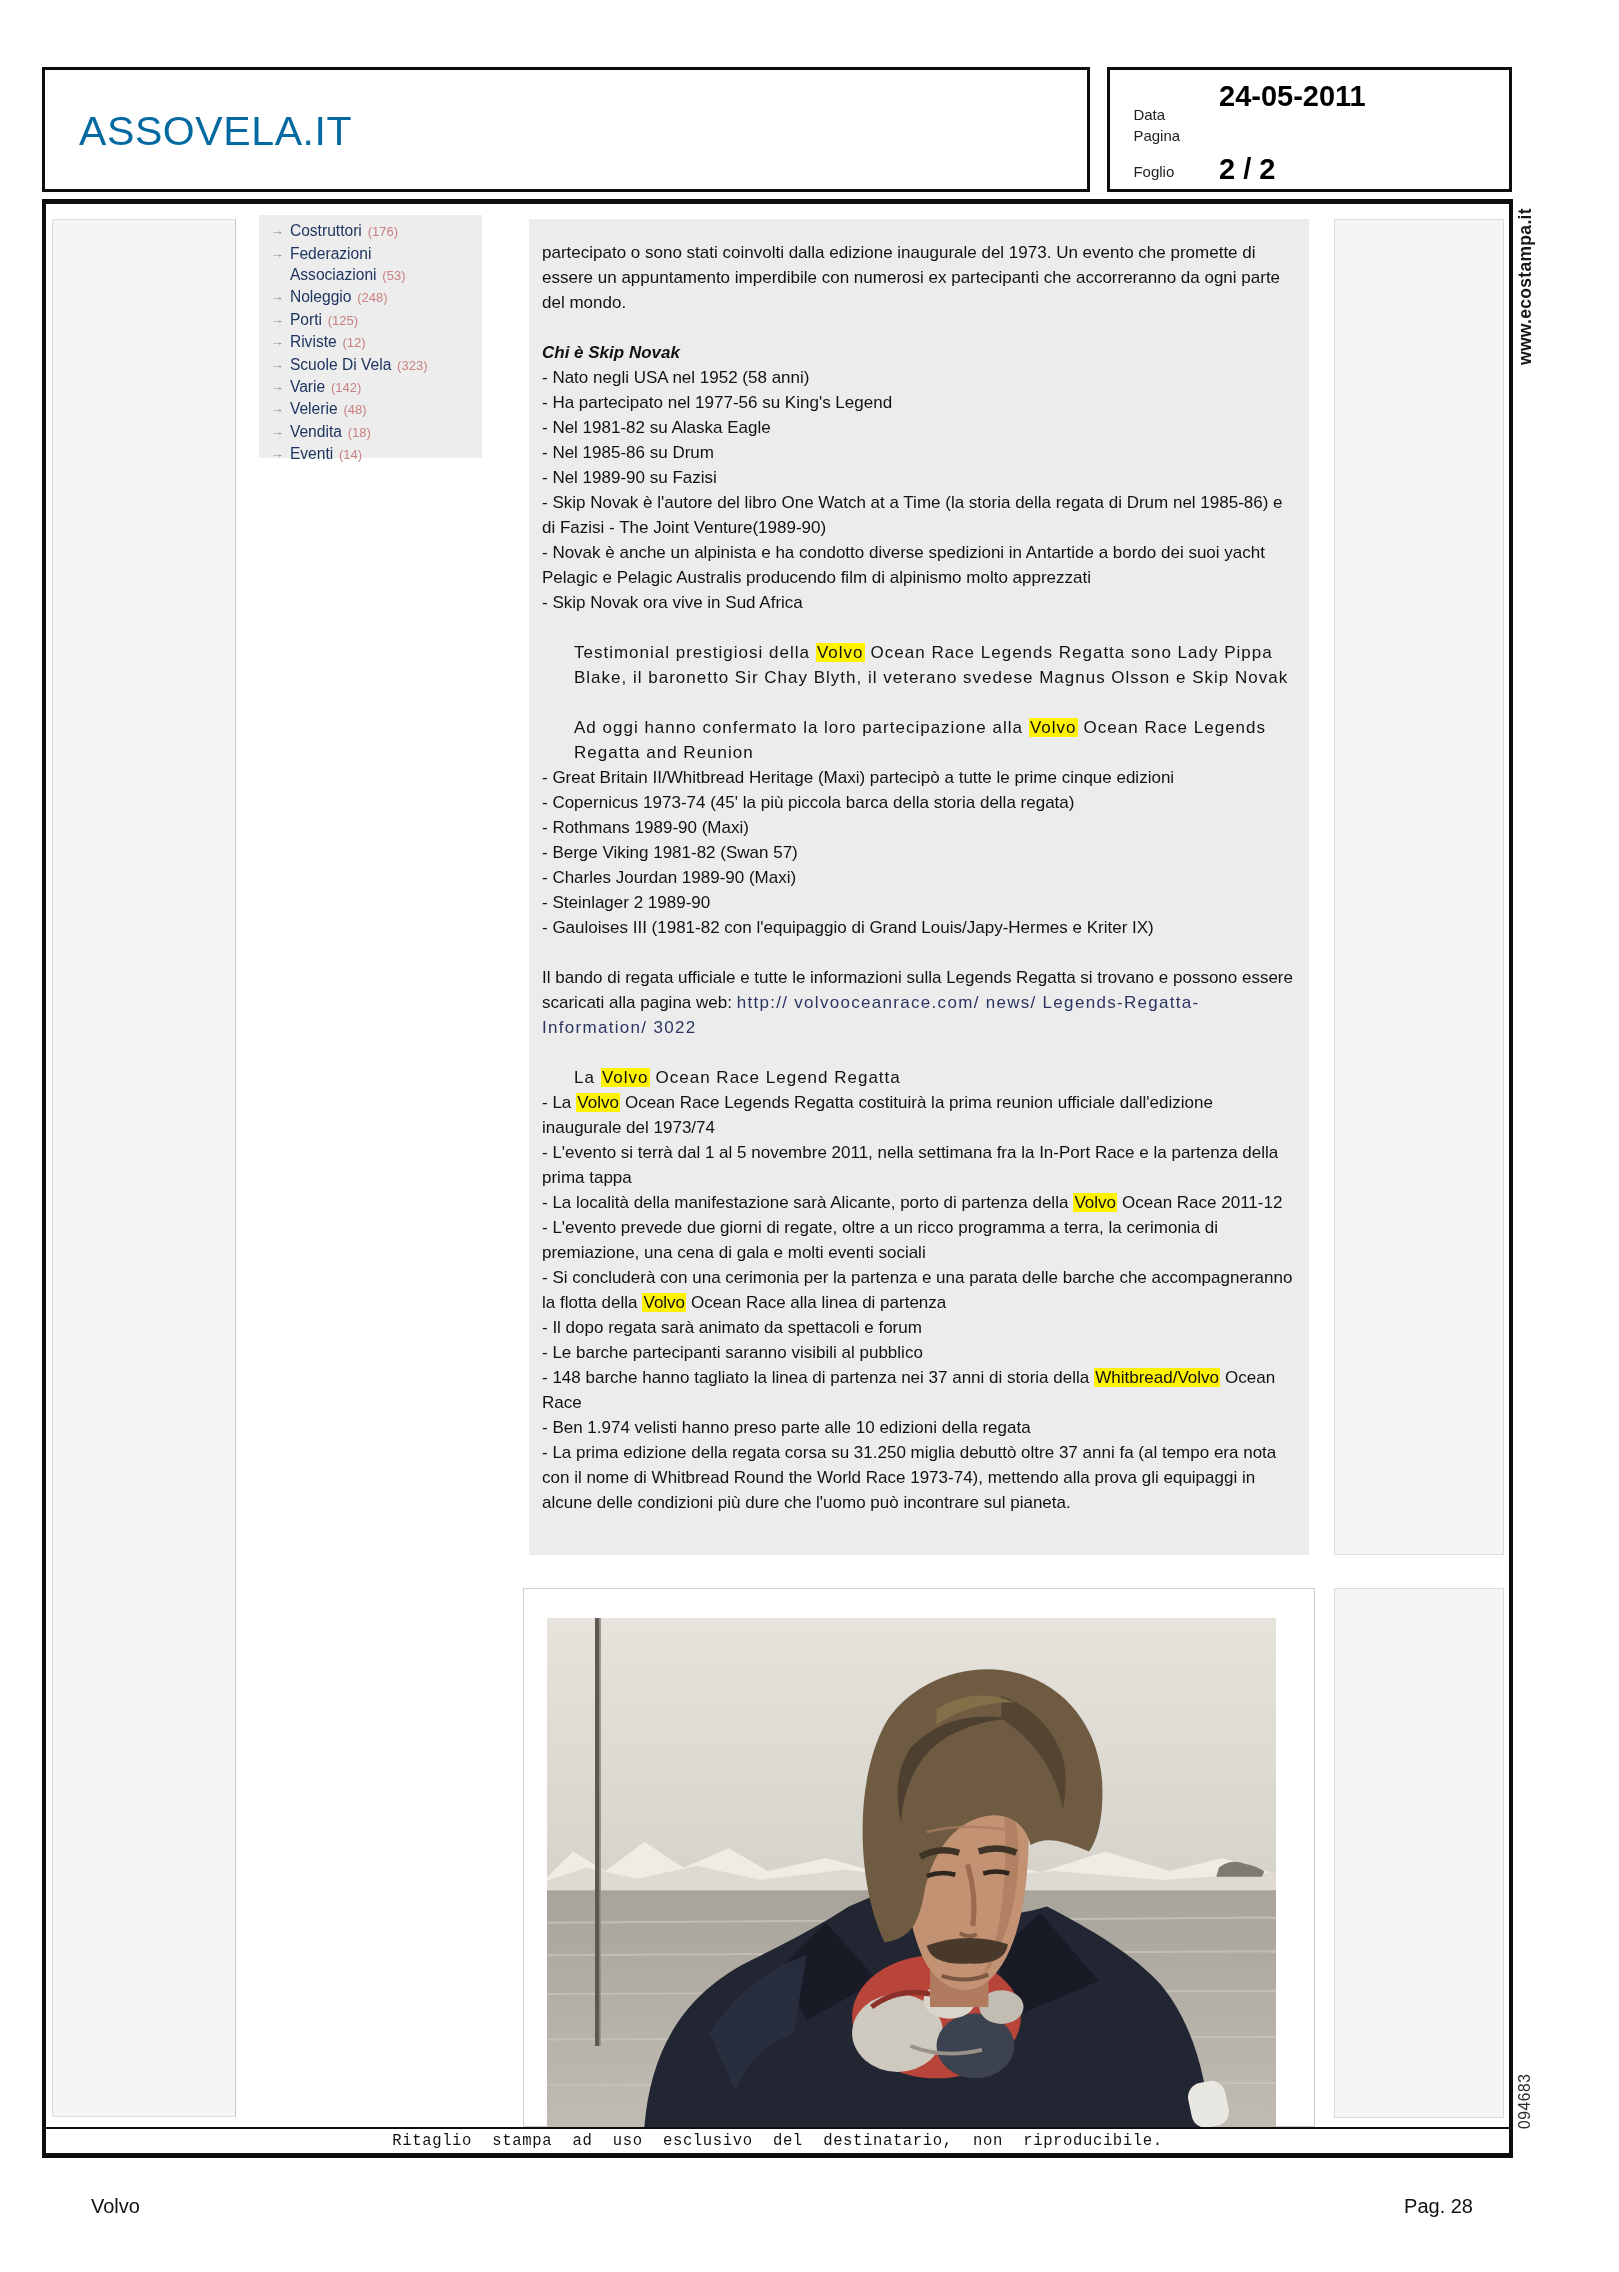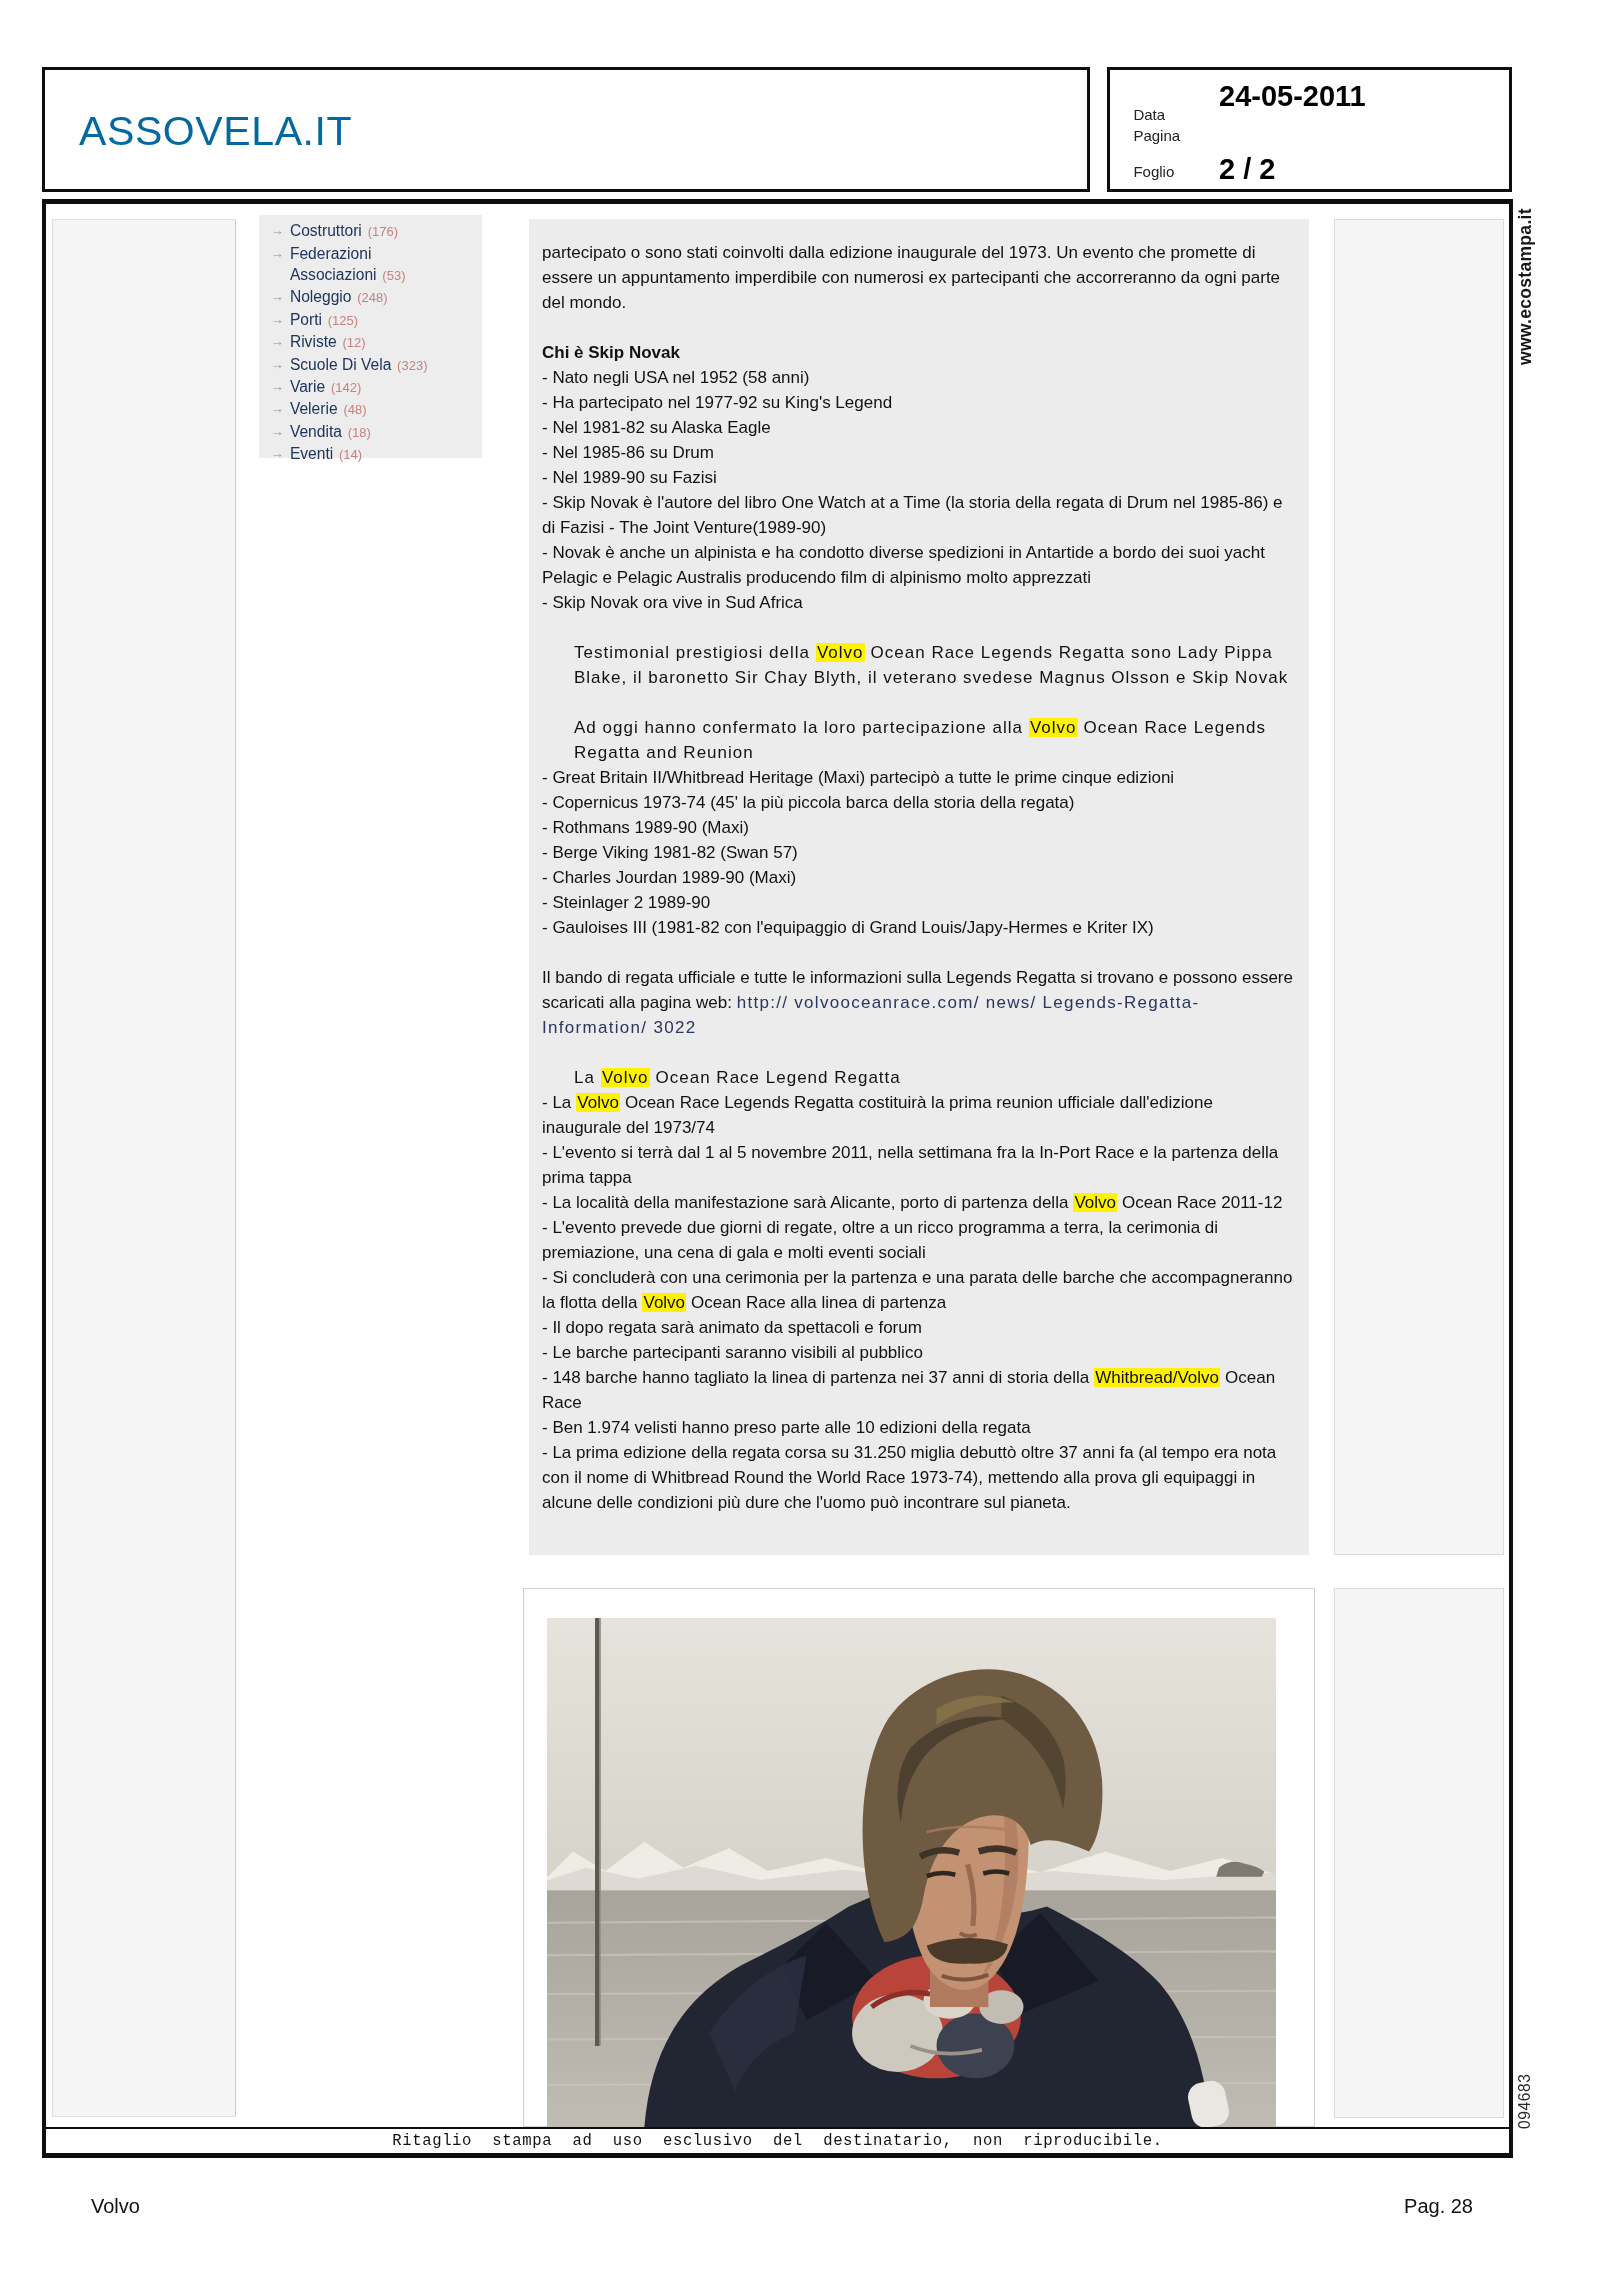--- a/index.html
+++ b/index.html
@@ -27,21 +27,21 @@
   .menu-item{position:relative;font-size:15.6px;line-height:21.4px;color:#1e3560;padding-left:27px;}
   .menu-arrow{position:absolute;left:7.8px;top:0;color:#8a90a2;font-size:13px;}
   .menu-label{color:#1e3560;}
   .menu-count{color:#c98080;font-size:13px;margin-left:5.8px;}
   .col-right-a{position:absolute;left:1334px;top:219px;width:170px;height:1336px;background:#f5f5f5;border:0.6px solid #dcdcdc;}
   .col-right-b{position:absolute;left:1334px;top:1588px;width:170px;height:530px;background:#f5f5f5;border:0.6px solid #dcdcdc;}
   
   .main-block{position:absolute;left:529px;top:219px;width:780px;height:1336px;background:#ececec;padding:21px 13px;overflow:hidden;}
   .par{font-size:17px;line-height:25px;color:#121212;}
   .par.gap{margin-top:25px;}
-  .par.bold{font-weight:700;}
+  .par.bold{font-weight:700;font-style:italic;}
   .par.spaced{letter-spacing:1px;margin-left:32px;}
   mark{background:#fef200;color:inherit;padding:0 1.3px;}
   a.linktxt{color:#2a3560;text-decoration:none;letter-spacing:1.3px;}
   
   .photo-box{position:absolute;left:523px;top:1588px;width:792px;height:539px;background:#fff;border:1.3px solid #cfcfcf;}
   .photo{position:absolute;left:23.4px;top:28.6px;width:729px;height:509px;overflow:hidden;}
   
   .brand{position:absolute;left:91px;top:2195px;font-size:20px;color:#111;}
   .pageno{position:absolute;right:147px;top:2195px;font-size:20px;color:#111;text-align:center;}
   .v-site{position:absolute;left:1515px;top:365px;transform-origin:0 0;transform:rotate(-90deg);
@@ -77,21 +77,21 @@
     <div class="menu-item"><span class="menu-arrow">→</span><span class="menu-label">Vendita</span><span class="menu-count">(18)</span></div>
     <div class="menu-item"><span class="menu-arrow">→</span><span class="menu-label">Eventi</span><span class="menu-count">(14)</span></div>
   </div>
 <div class="col-right-a"></div>
 <div class="col-right-b"></div>
 
 <div class="main-block">
     <div class="par"><span>partecipato o sono stati coinvolti dalla edizione inaugurale del 1973. Un evento che promette di essere un appuntamento imperdibile con numerosi ex partecipanti che accorreranno da ogni parte del mondo.</span></div>
     <div class="par gap bold"><span>Chi è Skip Novak</span></div>
     <div class="par"><span>- Nato negli USA nel 1952 (58 anni)</span></div>
-    <div class="par"><span>- Ha partecipato nel 1977-92 su King's Legend</span></div>
+    <div class="par"><span>- Ha partecipato nel 1977-56 su King's Legend</span></div>
     <div class="par"><span>- Nel 1981-82 su Alaska Eagle</span></div>
     <div class="par"><span>- Nel 1985-86 su Drum</span></div>
     <div class="par"><span>- Nel 1989-90 su Fazisi</span></div>
     <div class="par"><span>- Skip Novak è l'autore del libro One Watch at a Time (la storia della regata di Drum nel 1985-86) e di Fazisi - The Joint Venture(1989-90)</span></div>
     <div class="par"><span>- Novak è anche un alpinista e ha condotto diverse spedizioni in Antartide a bordo dei suoi yacht Pelagic e Pelagic Australis producendo film di alpinismo molto apprezzati</span></div>
     <div class="par"><span>- Skip Novak ora vive in Sud Africa</span></div>
     <div class="par gap spaced"><span>Testimonial prestigiosi della </span><mark>Volvo</mark><span> Ocean Race Legends Regatta sono Lady Pippa Blake, il baronetto Sir Chay Blyth, il veterano svedese Magnus Olsson e Skip Novak</span></div>
     <div class="par gap spaced"><span>Ad oggi hanno confermato la loro partecipazione alla </span><mark>Volvo</mark><span> Ocean Race Legends Regatta and Reunion</span></div>
     <div class="par"><span>- Great Britain II/Whitbread Heritage (Maxi) partecipò a tutte le prime cinque edizioni</span></div>
     <div class="par"><span>- Copernicus 1973-74 (45' la più piccola barca della storia della regata)</span></div>

